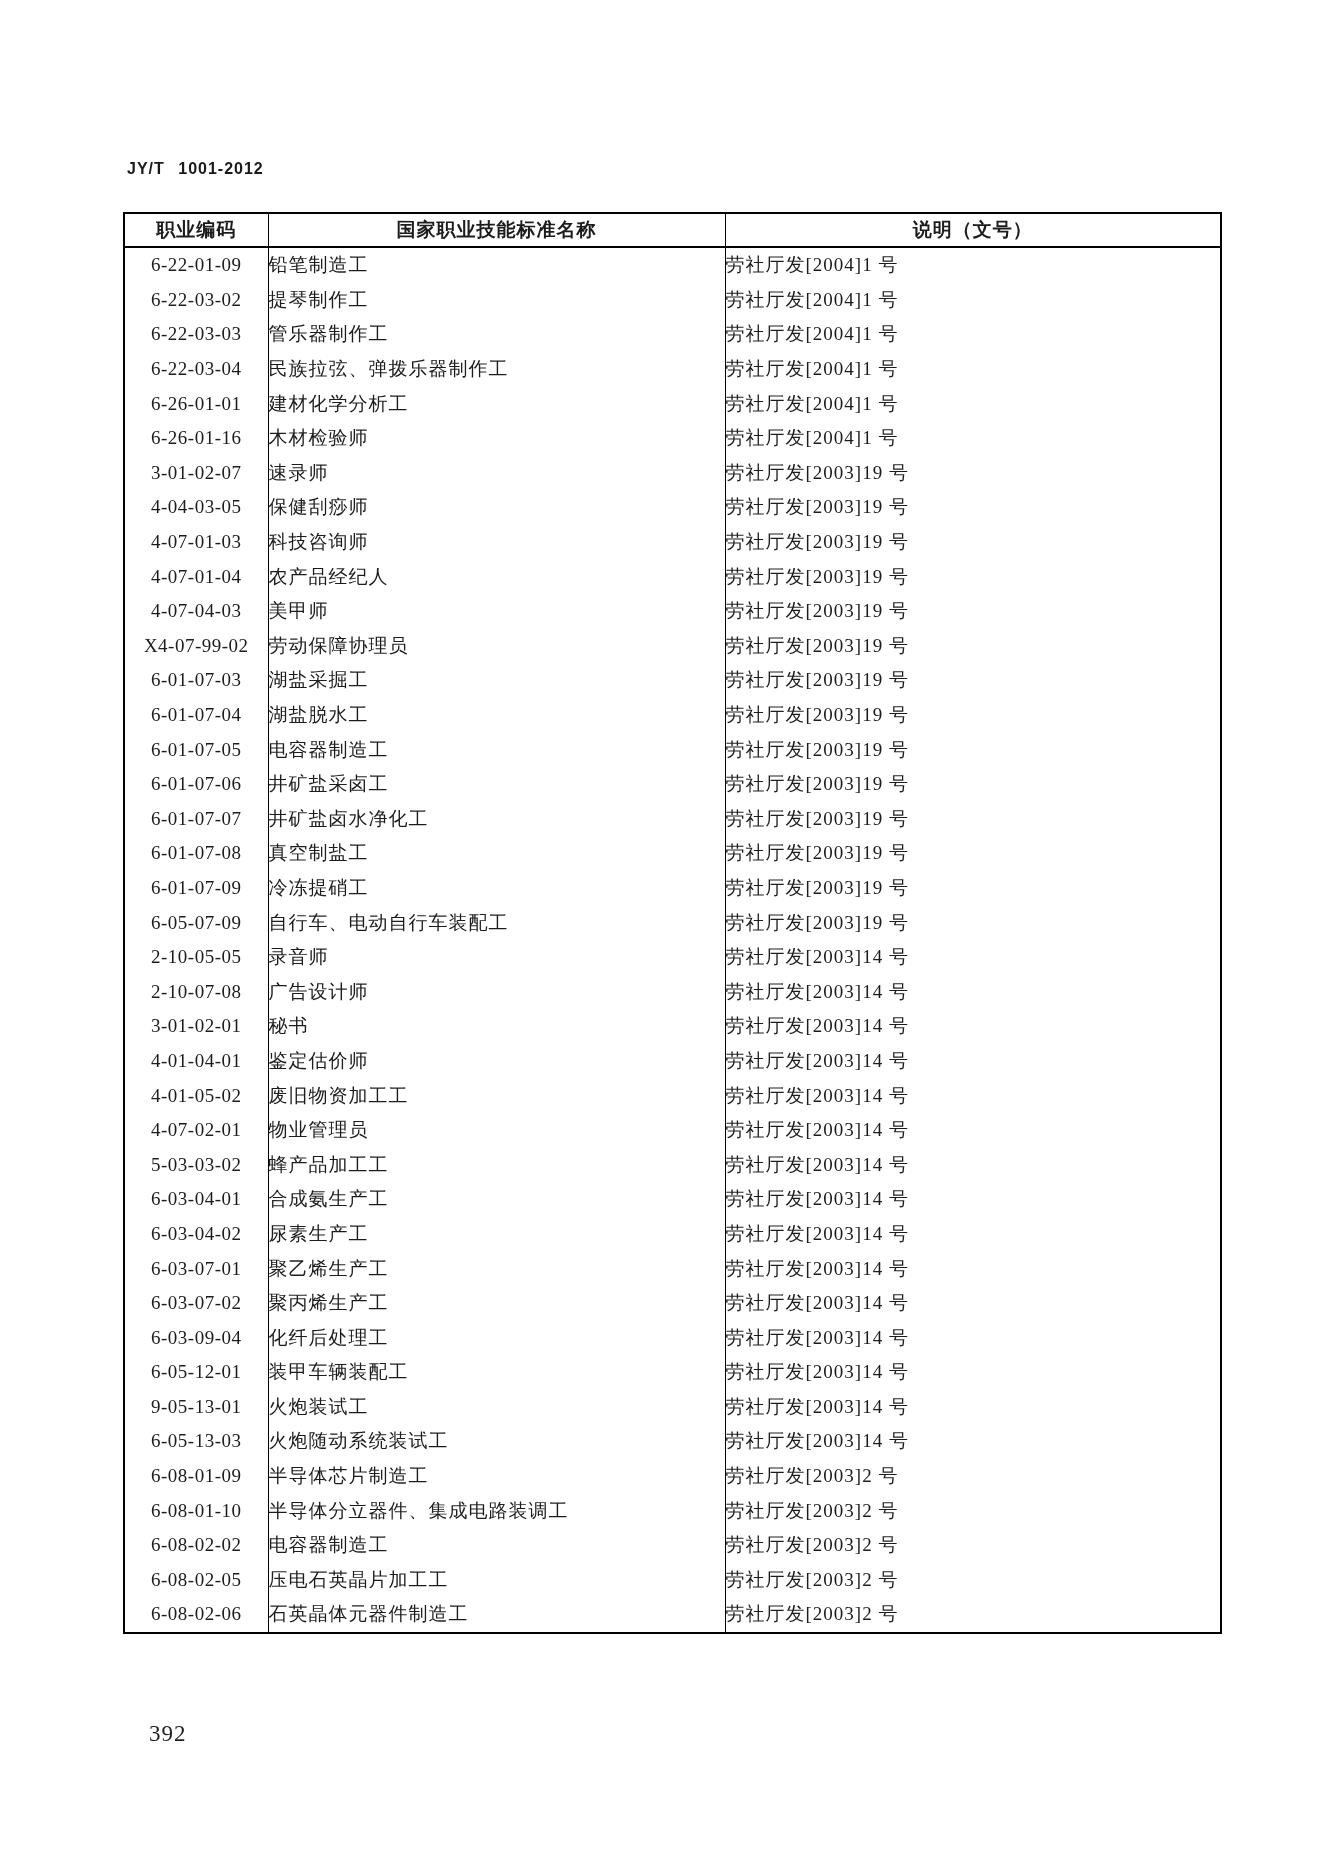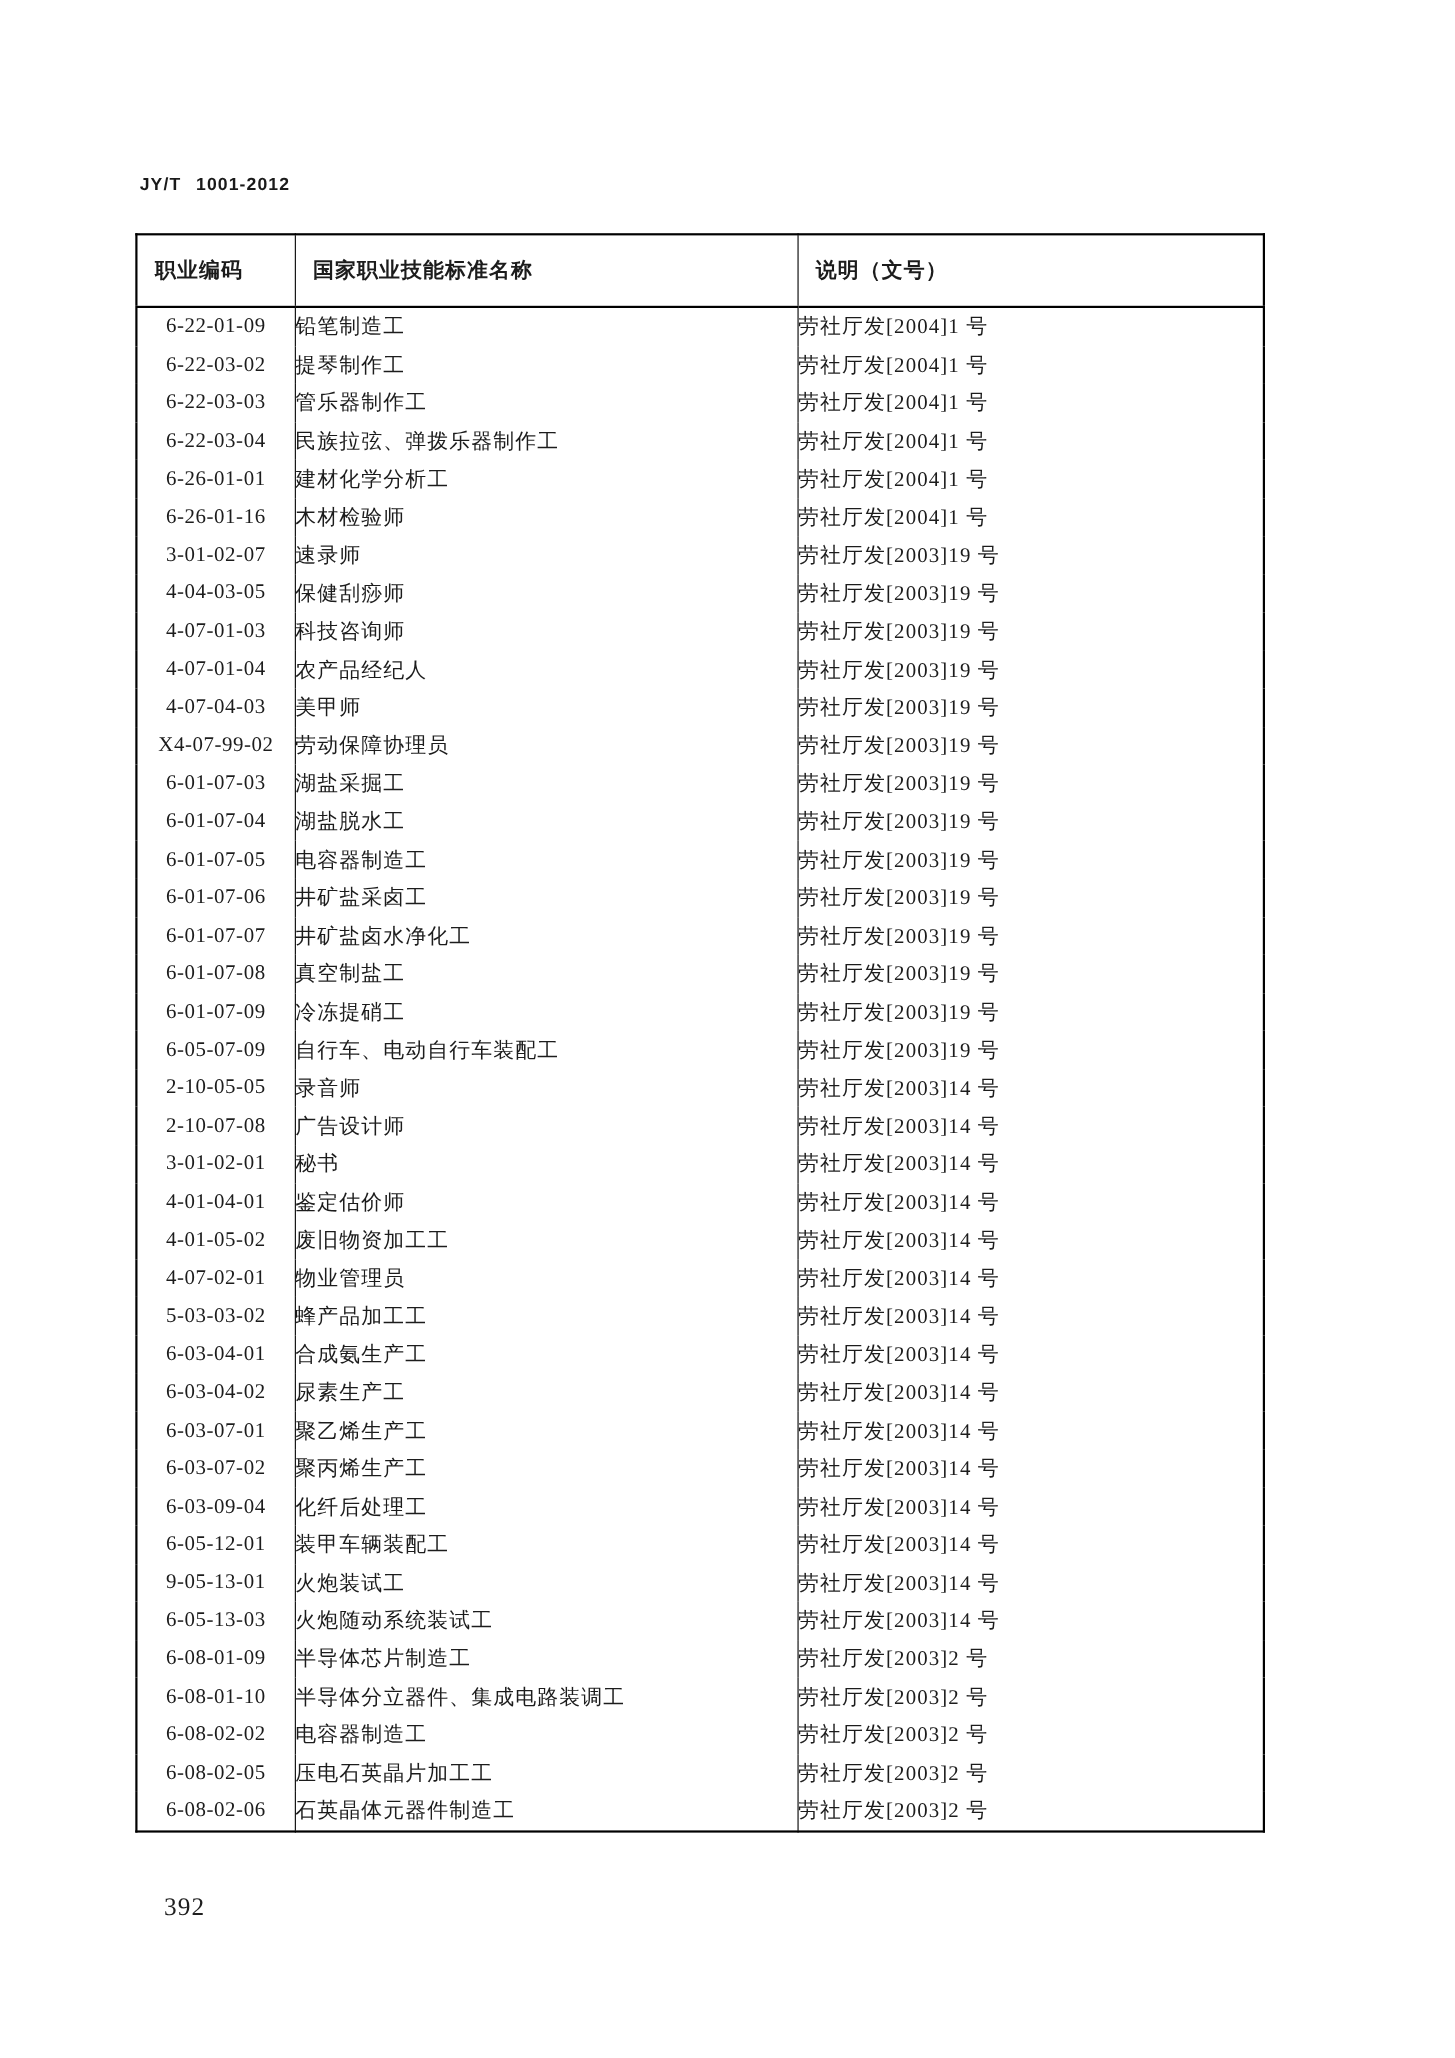--- a/index.html
+++ b/index.html
@@ -31,37 +31,37 @@
     top: 212px;
     width: 1025px;
     border-collapse: collapse;
     table-layout: fixed;
     border: 2px solid #000;
   }
   table.standards thead th {
     height: 32px;
     font-size: 19px;
     font-weight: 700;
-    text-align: left;
+    text-align: center;
     vertical-align: middle;
     border-bottom: 2.5px solid #000;
-    padding: 16px;
+    padding: 0;
     letter-spacing: 1px;
   }
   table.standards td {
     height: 34.6px;
     font-size: 19px;
     vertical-align: middle;
     padding: 0;
     white-space: nowrap;
     overflow: hidden;
   }
   .col-code { width: 144px; text-align: center; letter-spacing: 0.5px; }
   .col-name { width: 457px; border-left: 1.5px solid #000; border-right: 1.5px solid #000; }
-  .col-doc  { width: 424px; }
+  .col-doc  { width: 496px; }
   td.col-name, td.col-doc { padding-left: 13px; letter-spacing: 1px; }
   .page-number {
     position: absolute;
     left: 149px;
     top: 1721px;
     font-size: 23px;
     letter-spacing: 1px;
     color: #1f1f1f;
   }
 </style>

